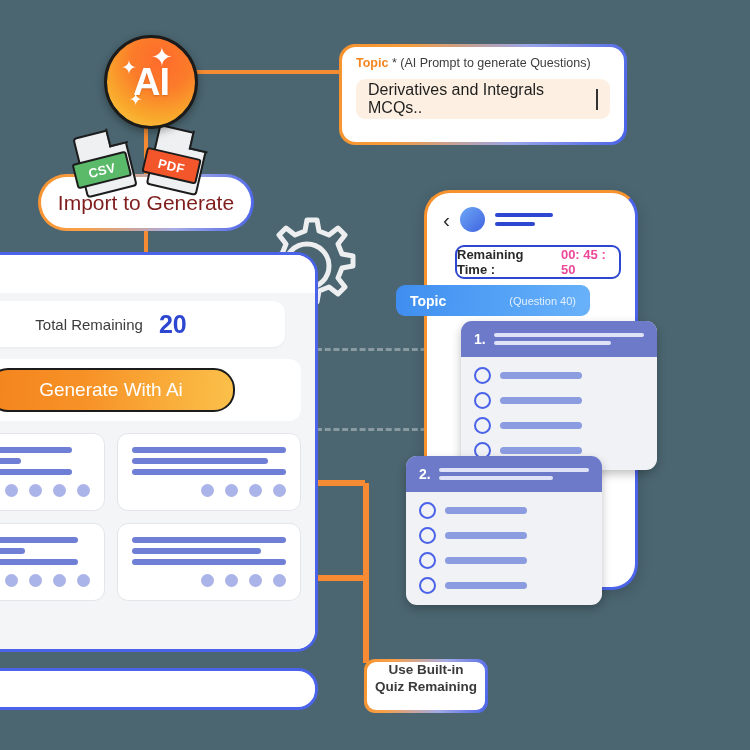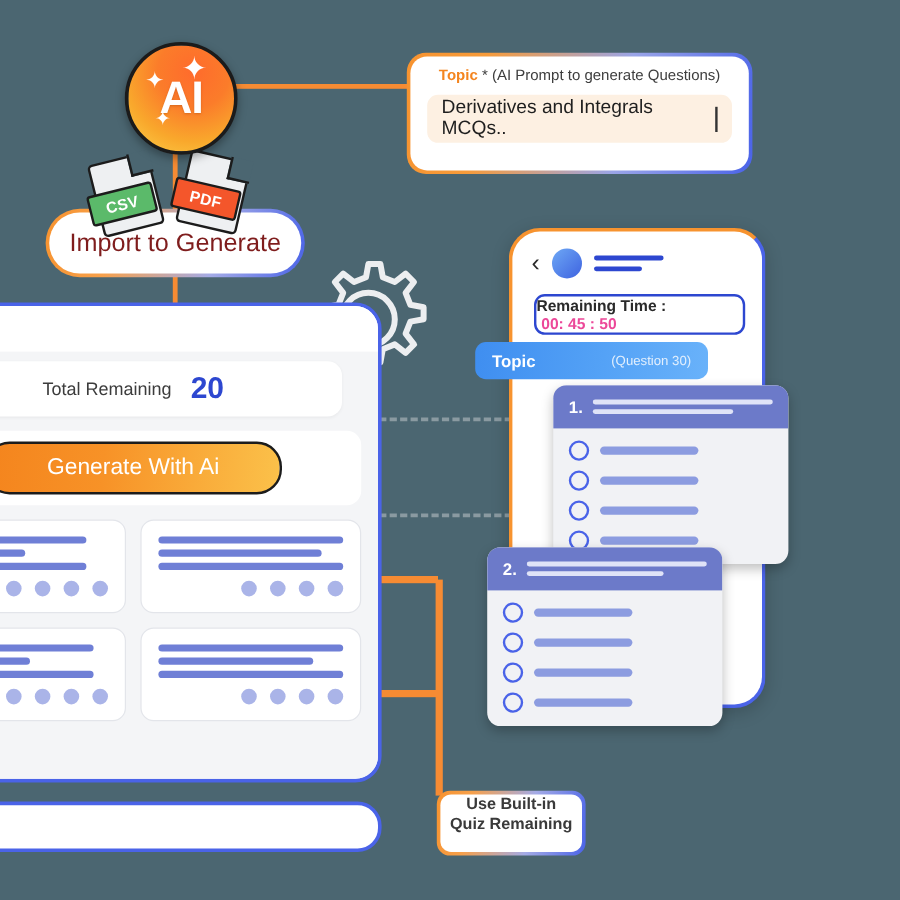--- a/index.html
+++ b/index.html
@@ -53,21 +53,21 @@
     background: linear-gradient(100deg, #f7932f 0%, #f79b3a 22%, #9aa5e8 62%, #4a63e8 100%);
     padding: 3px;
     box-sizing: border-box;
     z-index: 30;
   }
   #topic-card .inner {
     width: 100%; height: 100%;
     background: #fff; border-radius: 14px;
     box-sizing: border-box;
     padding: 9px 14px 0 14px;
-    display: flex; flex-direction: column; align-items: center;
+    display: flex; flex-direction: column; 
   }
   #topic-label-row {
     font-size: 12.5px; color: #3d3d3d; margin-bottom: 9px; white-space: nowrap;
   }
   #topic-label-row .topic-key { color: #f4851f; font-weight: bold; }
   #topic-input {
     width: 100%; height: 40px;
     background: #fdf0e2; border-radius: 9px;
     display: flex; align-items: center;
     padding: 0 12px; box-sizing: border-box;
@@ -190,24 +190,24 @@
   }
   #phone-header { padding: 14px 16px 0 16px; display: flex; align-items: center; gap: 10px; }
   .chev-back { font-size: 21px; color: #2b2b2b; line-height: 1; }
   #phone-avatar {
     width: 25px; height: 25px; border-radius: 50%;
     background: linear-gradient(135deg, #6ea8f5, #3e63e0);
   }
   #phone-title-lines { display: flex; flex-direction: column; gap: 5px; }
   #phone-title-lines .tl { height: 4px; border-radius: 2px; background: #2d47d0; }
   #timer-box {
-    margin: 13px 14px 0 18px; height: 30px;
+    margin: 13px 14px 0 28px; height: 30px;
     border: 2px solid #2d47d0; border-radius: 9px;
-    display: flex; align-items: flex-start; justify-content: center;
-    font-size: 13px; color: #2a2a2a; font-weight: bold; flex-direction: column;
+    display: flex; align-items: center; justify-content: center;
+    font-size: 13px; color: #2a2a2a; font-weight: bold;
   }
   #timer-box .tval { color: #ec4899; margin-left: 4px; }
 
   #topic-banner {
     left: 396px; top: 285px; width: 194px; height: 31px;
     background: linear-gradient(95deg, #3f8ef0 0%, #54a2f6 55%, #69b2fa 100%);
     border-radius: 9px;
     display: flex; align-items: center; justify-content: space-between;
     padding: 0 14px; box-sizing: border-box;
     z-index: 26;
@@ -374,21 +374,21 @@
       </div>
     </div>
     <div id="timer-box">
       <span>Remaining Time :</span>
       <span class="tval">00: 45 : 50</span>
     </div>
   </div>
 
   <div id="topic-banner" class="abs">
     <span class="bt">Topic</span>
-    <span class="bq">(Question 30)</span>
+    <span class="bq">(Question 40)</span>
   </div>
 
   <div class="q-card" id="q-card-1">
     <div class="q-head">
       <span class="q-num">1.</span>
       <div class="q-head-lines">
         <div class="hl" style="width:100%"></div>
         <div class="hl" style="width:78%"></div>
       </div>
     </div>

